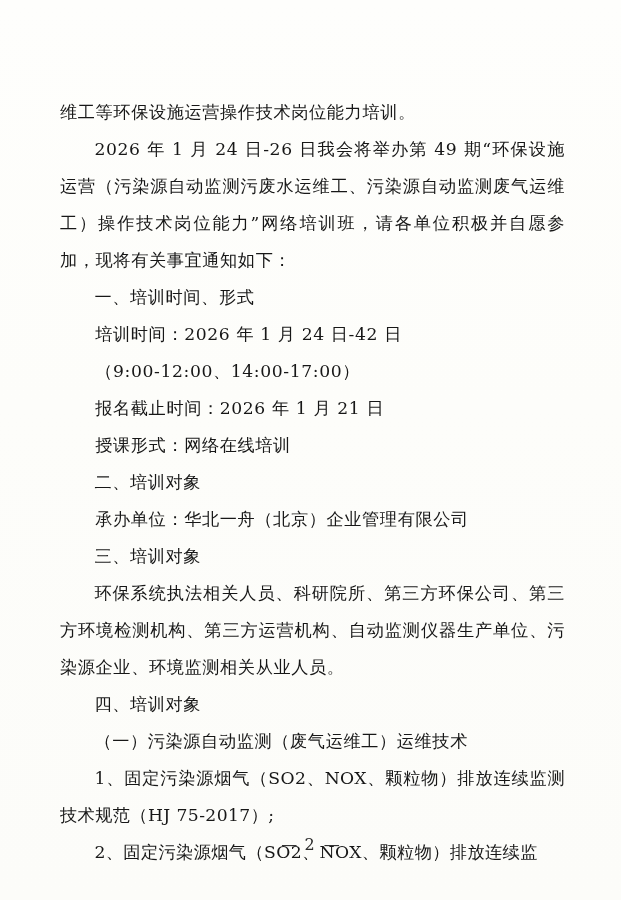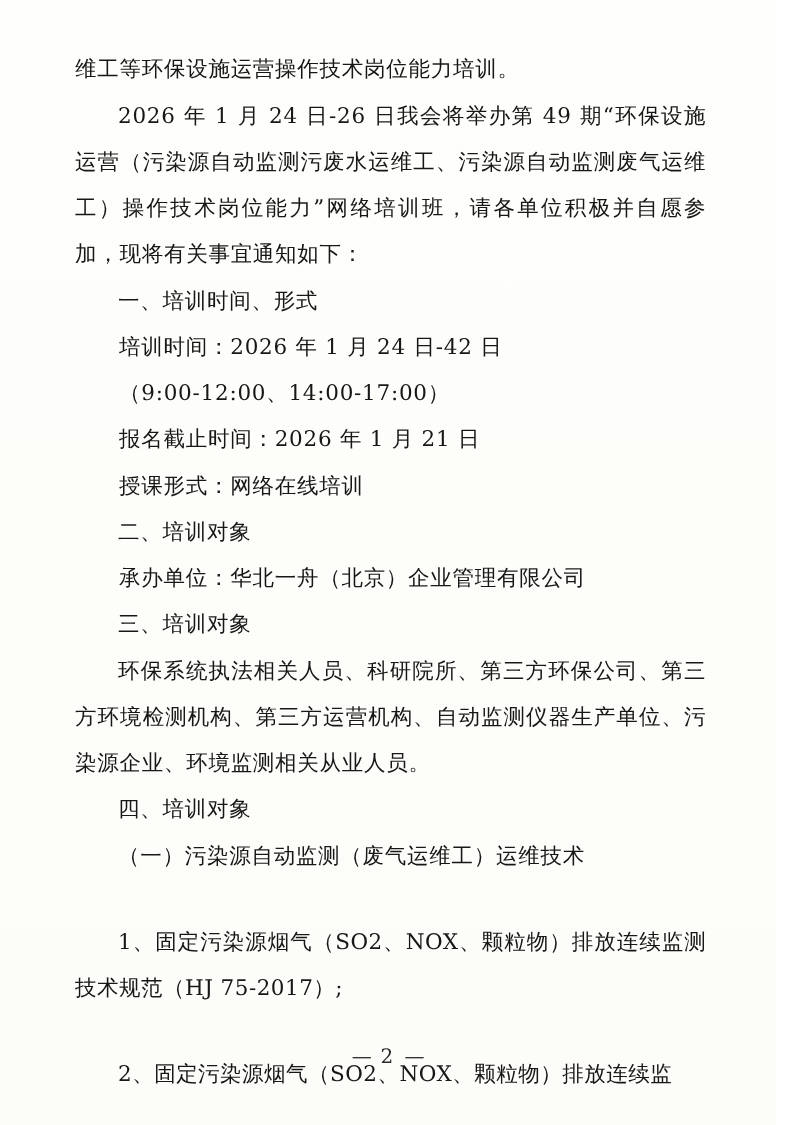--- a/index.html
+++ b/index.html
@@ -12,21 +12,21 @@
     height: 900px;
     overflow: hidden;
     font-family: "Liberation Serif", serif;
   }
   .page {
     position: relative;
     width: 621px;
     height: 900px;
     background: #fdfdfb;
     box-sizing: border-box;
-    padding: 38px 56px 0 60px;
+    padding: 94px 56px 0 60px;
   }
   .page::before {
     
     content: "";
     position: absolute;
     inset: 0;
     background: linear-gradient(180deg, #fefefc 0%, #fdfdfa 45%, #fcfcf9 100%);
     pointer-events: none;
   }
   .doc-body {
@@ -44,21 +44,20 @@
     font-family: "DejaVu Serif", "Liberation Serif", serif;
   }
   .indent2 {
     text-indent: 2em;
   }
   .indent-head {
     padding-left: 2.05em;
   }
   .para.tight {
     letter-spacing: 0.4px;
-    margin-top: 32px;
   }
   .footer {
     position: absolute;
     left: 0;
     right: 0;
     bottom: 46px;
     text-align: center;
     font-size: 16px;
     color: #2a2a2a;
     letter-spacing: 2px;

